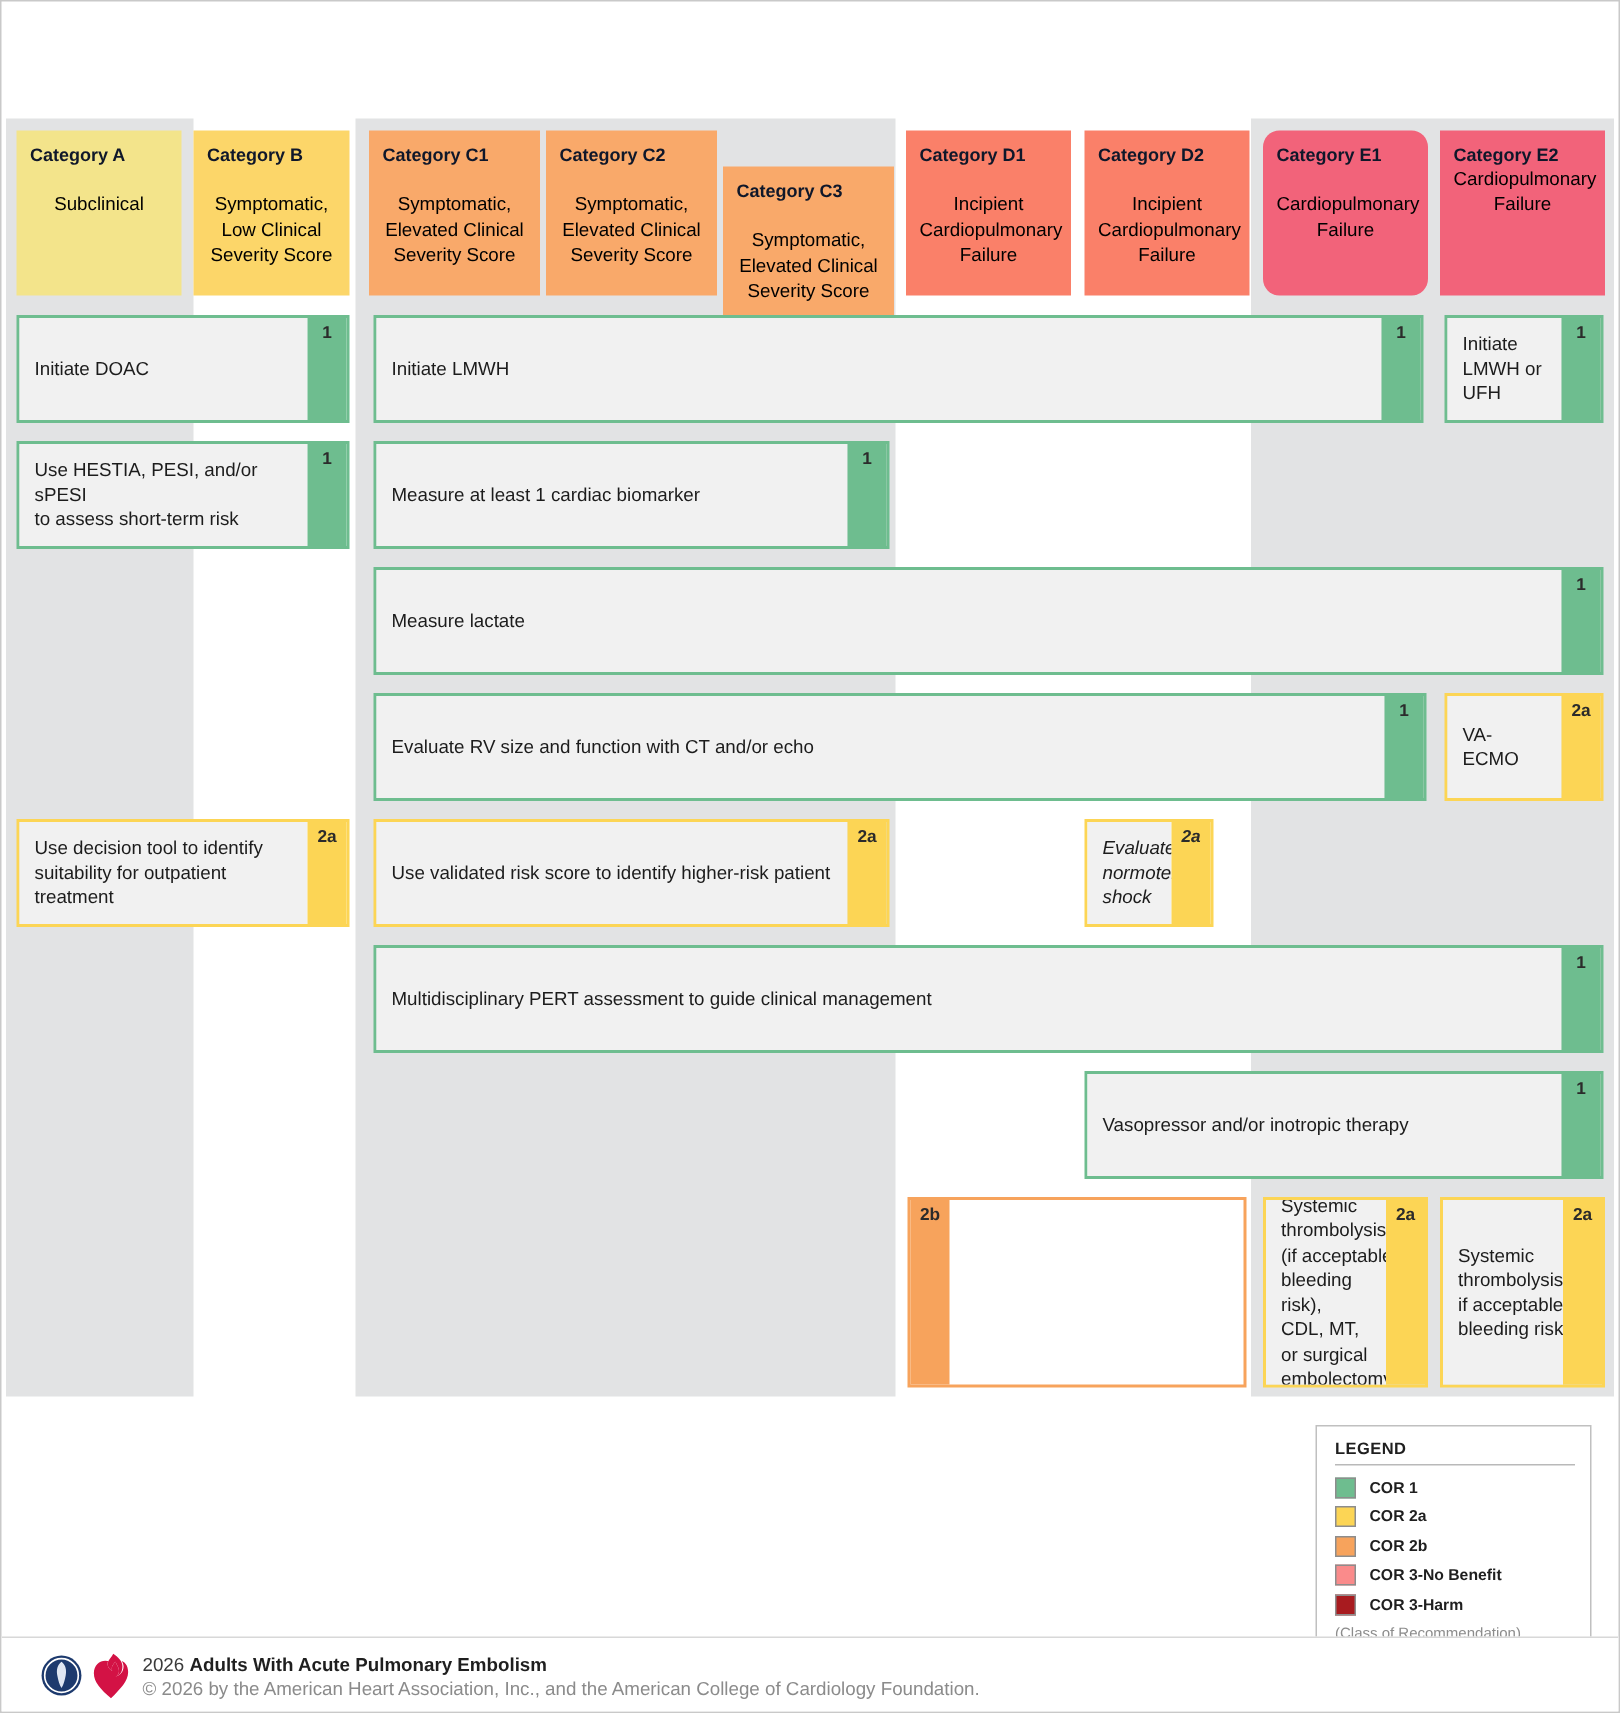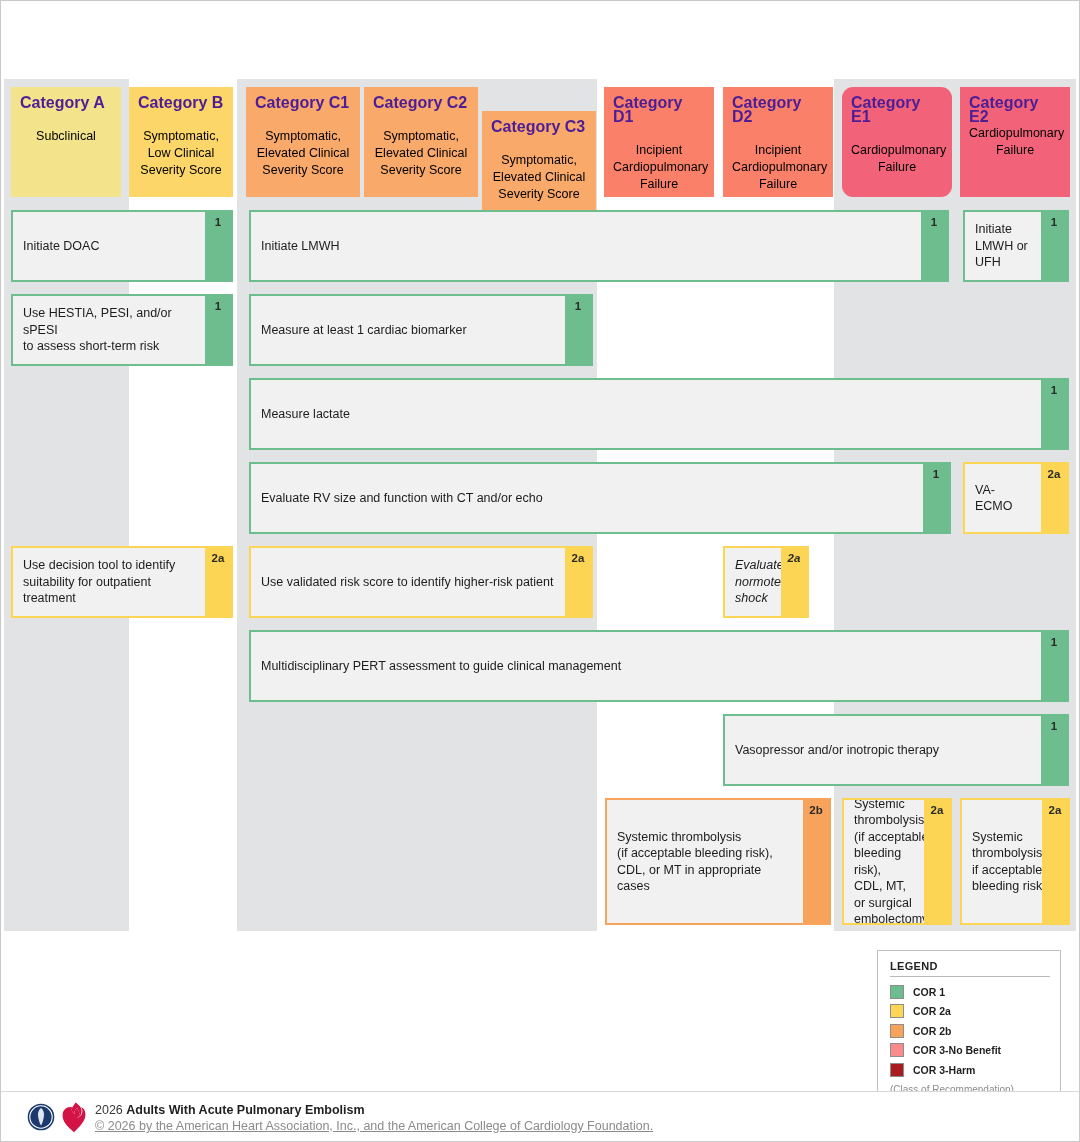--- a/index.html
+++ b/index.html
@@ -42,23 +42,23 @@
     background: #e2e3e4;
   }
 
   
   .cat-cell {
     position: absolute;
     padding: 9px 9px 6px 9px;
     overflow: hidden;
   }
   .cat-title {
-    font-size: 16px;
-    font-weight: bold;
-    color: #4c1d95;
+    font-size: 12px;
+    font-weight: bold;
+    color: #0f172a;
     line-height: 14px;
   }
   .cat-sub {
     font-size: 12.5px;
     color: #000000;
     line-height: 17px;
     margin-top: 18px;
     text-align: center;
   }
   .cat-sub.tight { margin-top: 1px; }
@@ -160,21 +160,21 @@
     position: absolute; left: 60px; top: 9px;
     width: 26px; height: 32px;
   }
   #footer-line1 {
     position: absolute; left: 94px; top: 11px;
     font-size: 12.5px; color: #3a3a3a;
   }
   #footer-line1 b { font-weight: bold; color: #1f1f1f; }
   #footer-line2 {
     position: absolute; left: 94px; top: 27px;
-    font-size: 12.5px; color: #8b8b8b; text-decoration: underline;
+    font-size: 12.5px; color: #8b8b8b;
   }
 </style>
 </head>
 <body>
 
 <div id="root">
 
 
   <div id="bands">
       <div class="group-band" style="left: 3px; top: 78px; width: 125px; height: 852px;"></div>
@@ -314,26 +314,20 @@
         </div>
         <div class="cor">1</div>
       </div>
       <div class="act cor1" style="left: 722px; top: 713px; width: 346px; height: 72px;">
         <div class="body">
           <span>Vasopressor and/or inotropic therapy</span>
         </div>
         <div class="cor">1</div>
       </div>
       <div class="act cor2b" style="left: 604px; top: 797px; width: 226px; height: 127px;">
-        <div class="body">
-          <span>Systemic thrombolysis
-(if acceptable bleeding risk),
-CDL, or MT in appropriate
-cases</span>
-        </div>
         <div class="cor">2b</div>
       </div>
       <div class="act cor2a" style="left: 841px; top: 797px; width: 110px; height: 127px;">
         <div class="body">
           <span>Systemic
 thrombolysis
 (if acceptable
 bleeding risk),
 CDL, MT,
 or surgical

